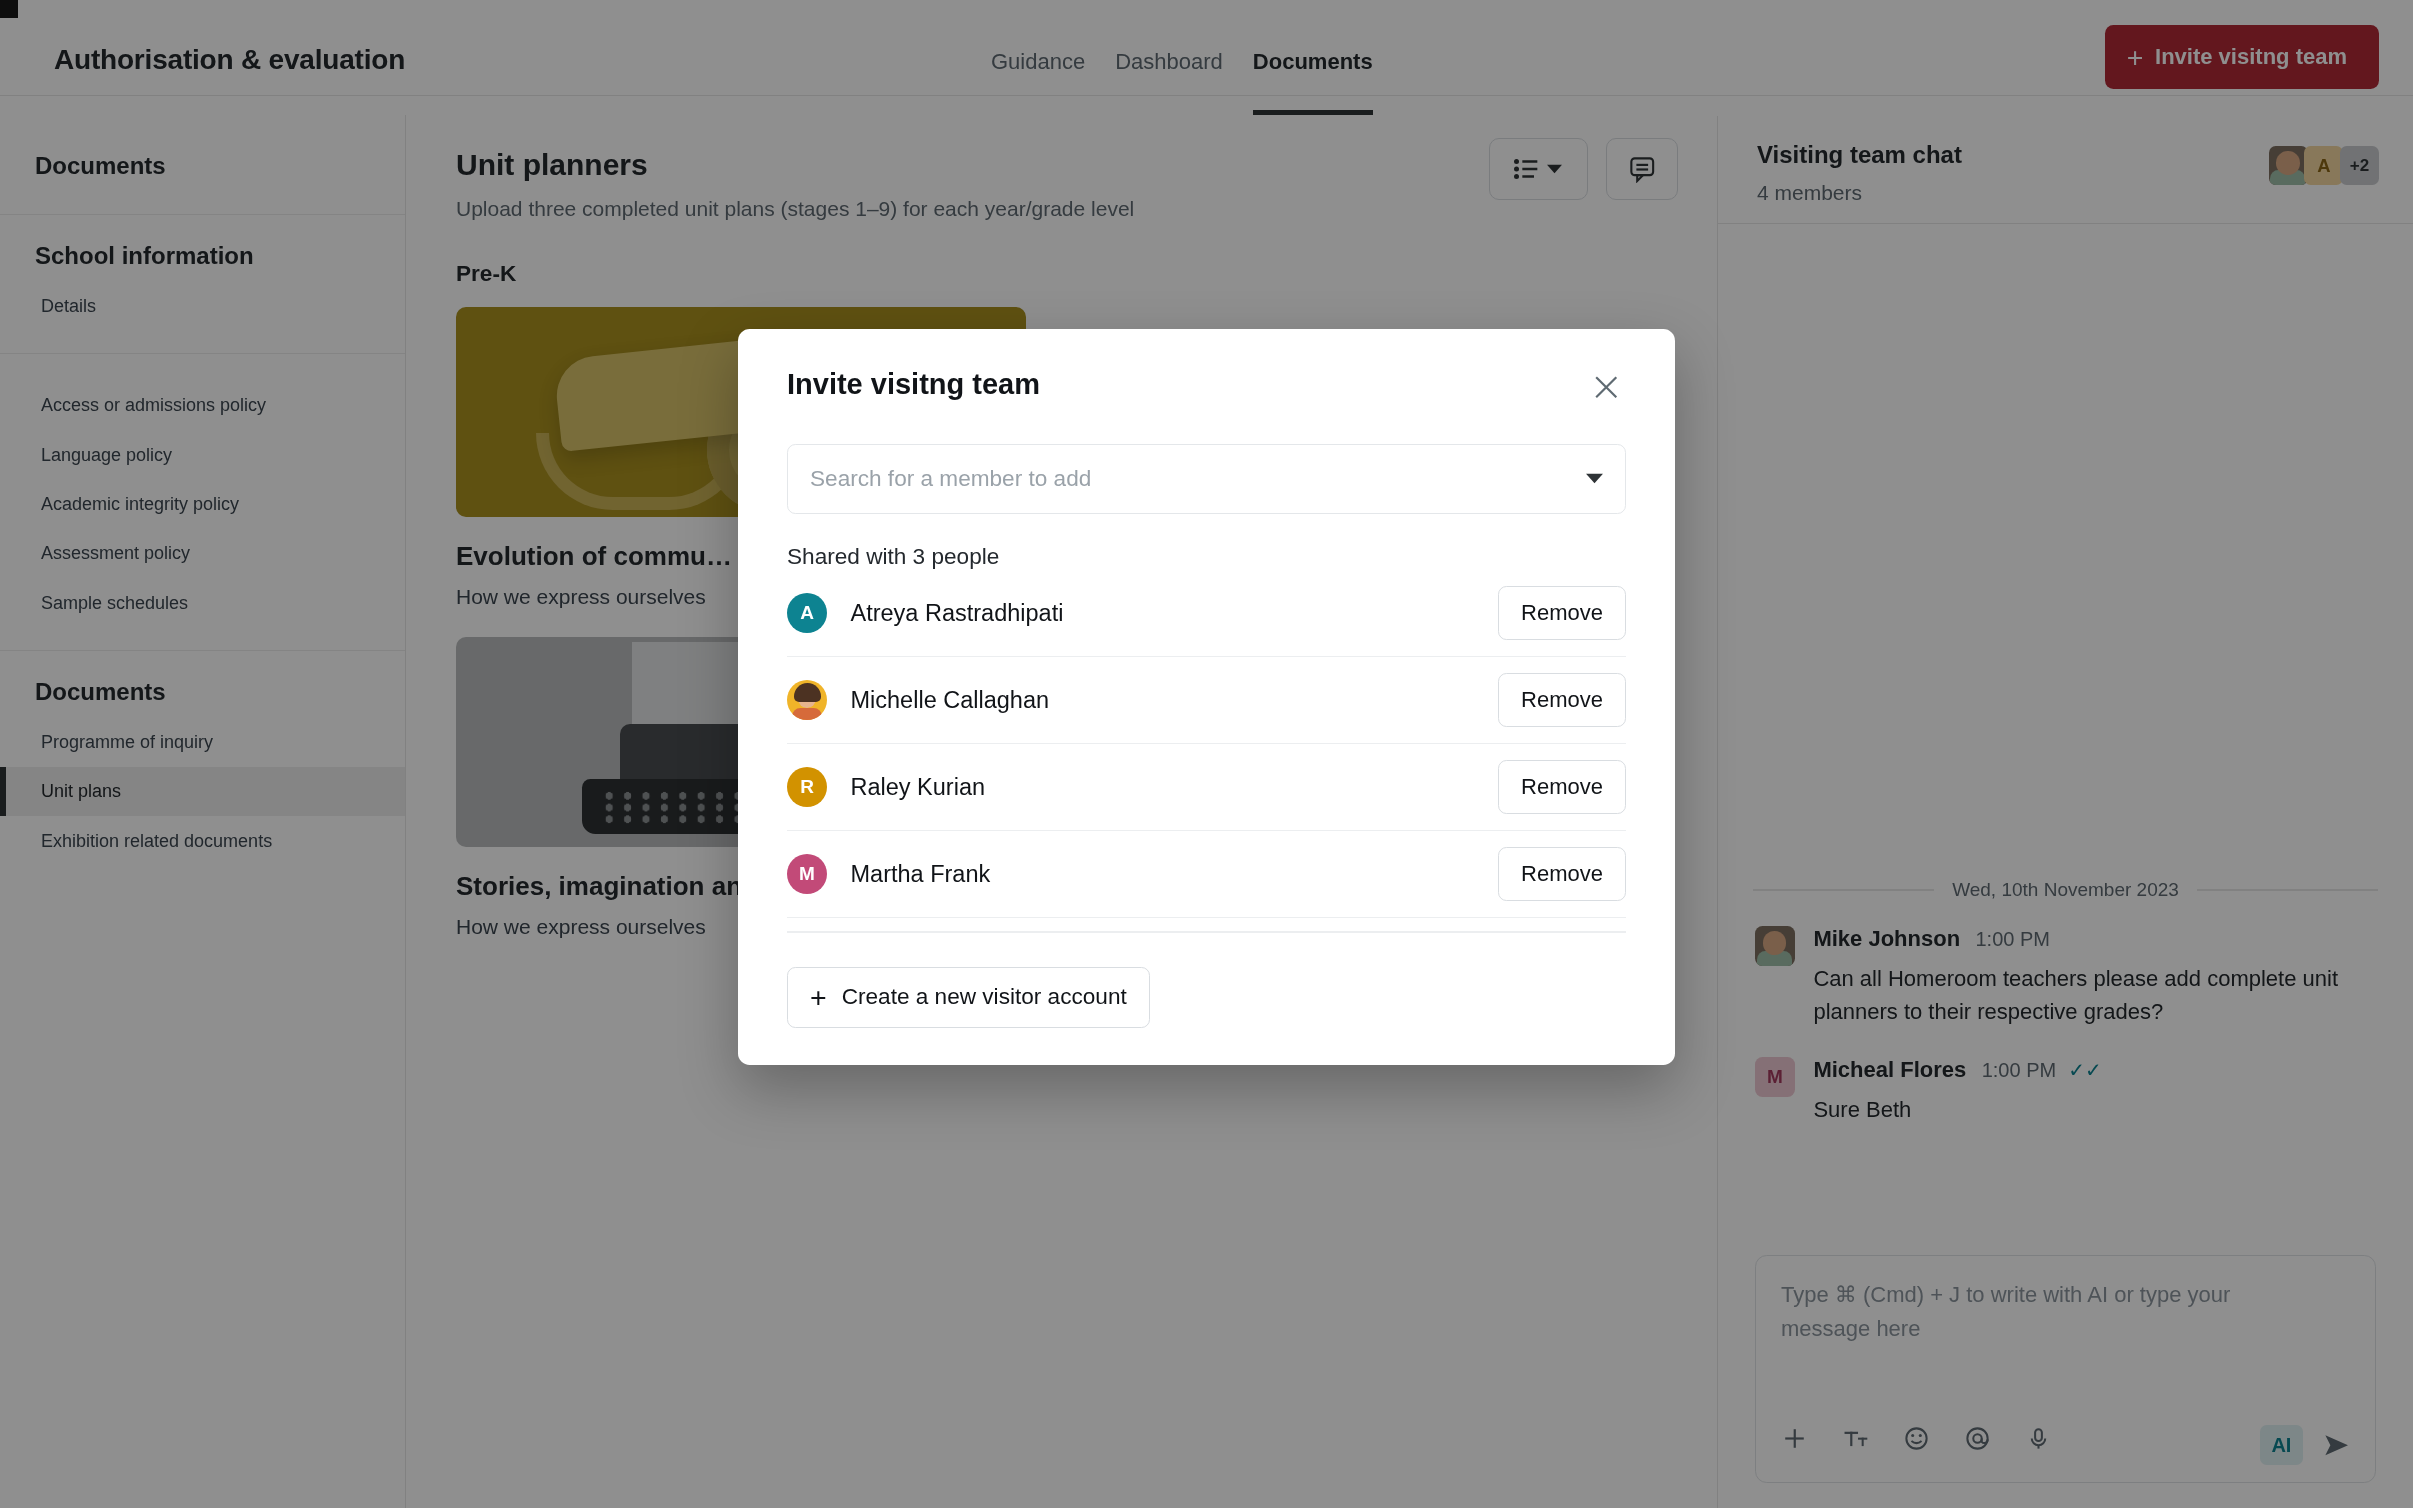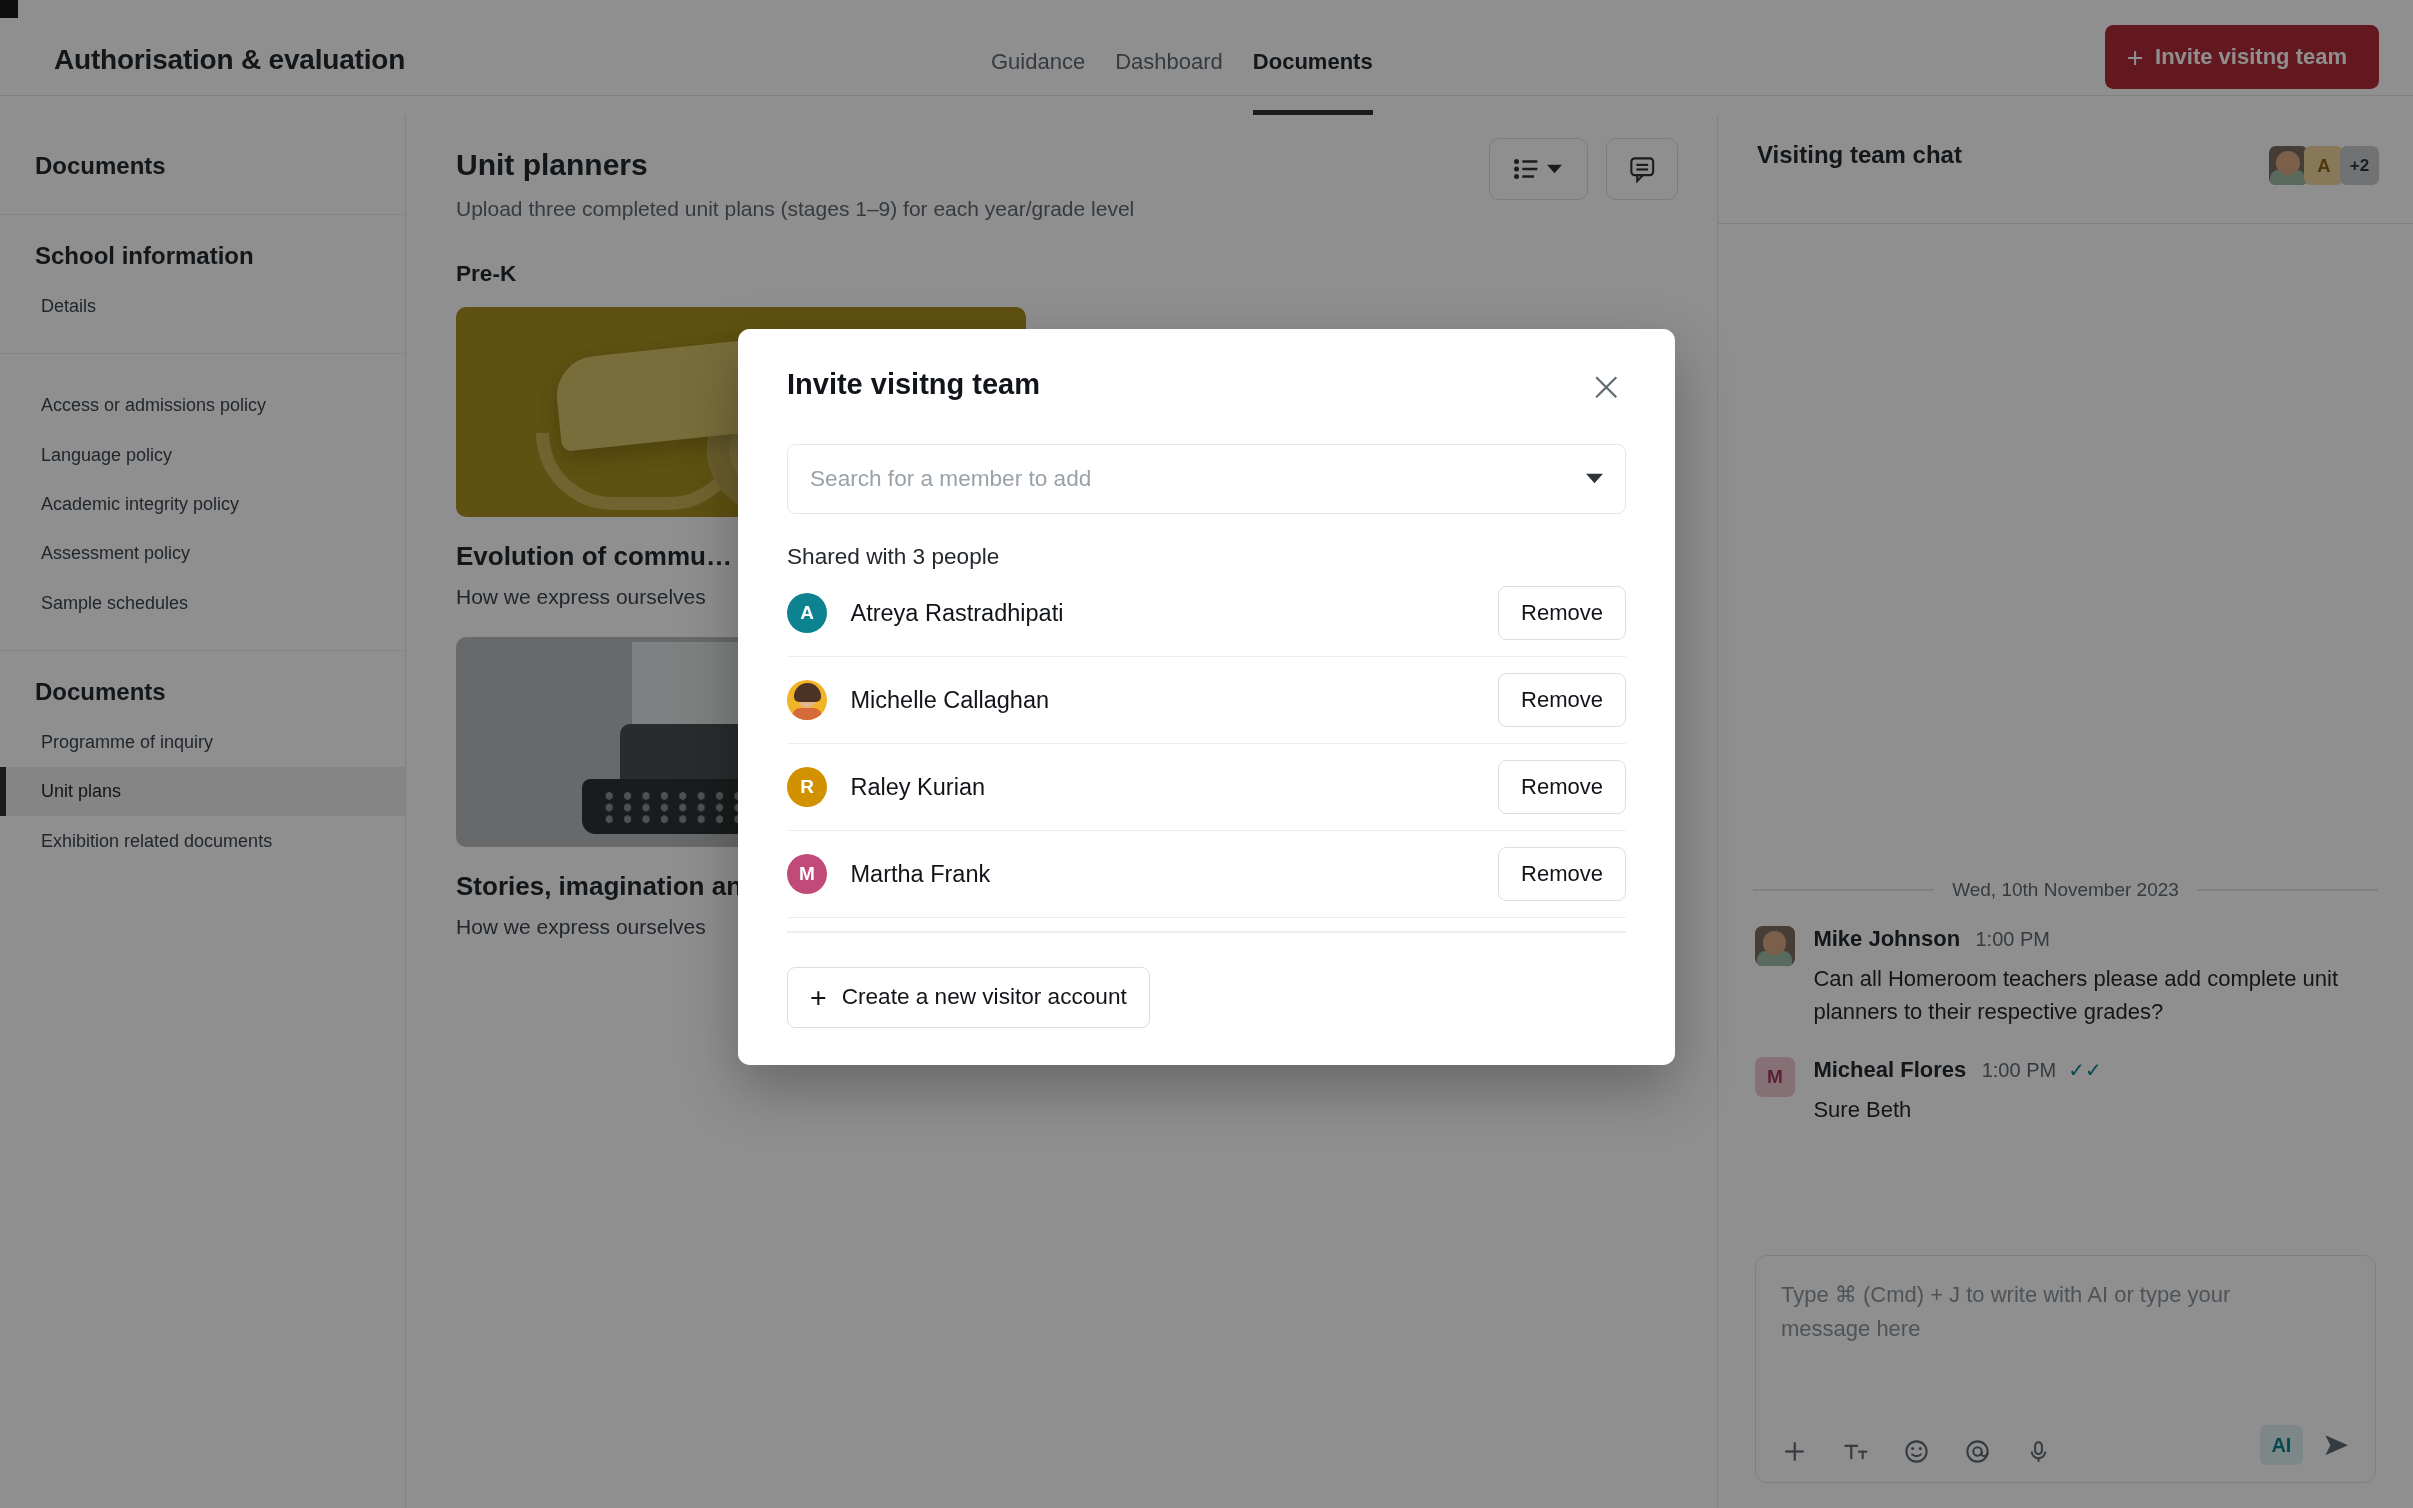--- a/index.html
+++ b/index.html
@@ -227,21 +227,21 @@
   .composer {
     position: absolute; left: 37px; right: 37px; bottom: 25px; height: 228px;
     border: 1.7px solid #dfe3e6; border-radius: 11.7px; background: #fff;
     padding: 22px 25px;
   }
   .composer-ph {
     font-size: 22px; color: #8b959d; line-height: 1.55; max-width: 486px;
   }
   .composer-bar {
     position: absolute; left: 25px; right: 25px; bottom: 17px;
-    display: flex; align-items: flex-end; gap: 34px;
+    display: flex; align-items: flex-start; gap: 34px;
   }
   .cbtn { color: #5f6a72; cursor: pointer; display: flex; }
   .composer-right {
     margin-left: auto; display: flex; align-items: center; gap: 18.4px;
   }
   .ai-badge {
     background: #dff0f2; color: #0d8391; border-radius: 6.7px;
     padding: 8.4px 11.7px; font-size: 20px; font-weight: 700; cursor: pointer;
   }
 
@@ -414,20 +414,21 @@
     </div>
 
     <div class="dropzone">
       <button class="upload-btn">Upload file</button>
     </div>
   </div>
 
   <div class="chat">
     <div class="chat-head">
       <div class="chat-title">Visiting team chat</div>
+      <div class="chat-members">4 members</div>
       <div class="avatars">
         <div class="av av-photo">
           <div class="body"></div>
             <div class="face"></div>
         </div>
         <div class="av av-init">A</div>
         <div class="av av-more">+2</div>
       </div>
     </div>
 

